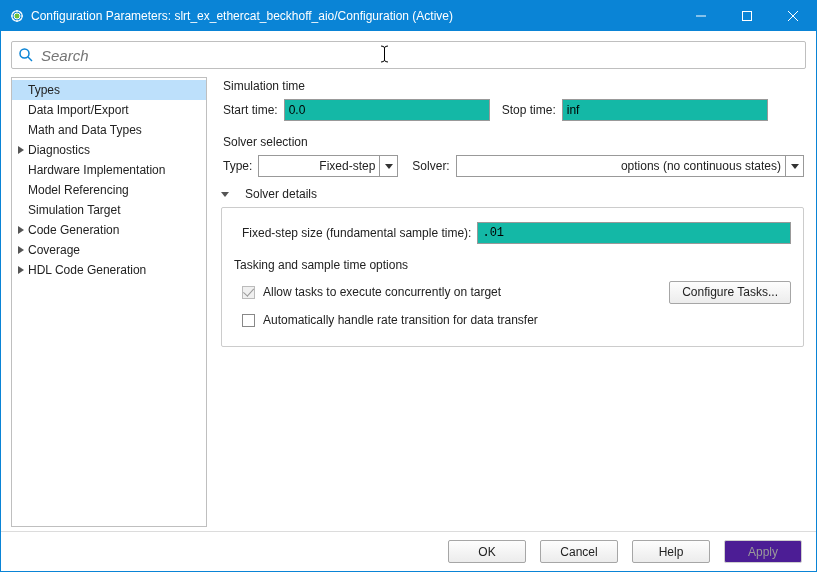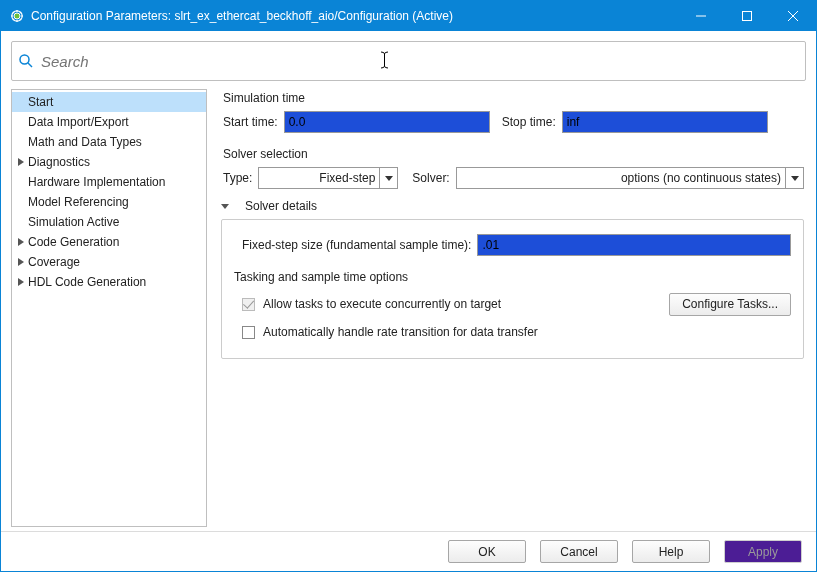--- a/index.html
+++ b/index.html
@@ -5,37 +5,37 @@
   * { box-sizing: border-box; }
   html, body { margin: 0; padding: 0; font-family: "Segoe UI", Arial, sans-serif; font-size: 12px; color: #222; }
   .window { width: 817px; height: 572px; border: 1px solid #0a84d6; background: #fff; display: flex; flex-direction: column; }
   .titlebar { height: 30px; background: #0a84d6; color: #fff; display: flex; align-items: center; padding: 0 0 0 8px; }
   .titlebar .icon { width: 16px; height: 16px; margin-right: 6px; display: inline-flex; }
   .titlebar .title { flex: 1; font-size: 12px; }
   .titlebar .win-btn { width: 46px; height: 30px; display: inline-flex; align-items: center; justify-content: center; }
   .titlebar svg { stroke: #fff; }
 
   .body-area { flex: 1; display: flex; flex-direction: column; padding: 10px 10px 8px 10px; }
-  .search-wrap { border: 1px solid #bfbfbf; height: 40px; display: flex; align-items: center; padding: 0 6px; border-radius: 2px; margin-bottom: 8px; }
+  .search-wrap { border: 1px solid #bfbfbf; height: 28px; display: flex; align-items: center; padding: 0 6px; border-radius: 2px; margin-bottom: 8px; }
   .search-wrap input { border: none; outline: none; flex: 1; font-size: 15px; font-style: italic; color: #999; background: transparent; }
   .search-wrap .mag { margin-right: 5px; display: inline-flex; }
 
   .content-row { flex: 1; display: flex; gap: 14px; min-height: 0; }
   .sidebar { width: 196px; border: 1px solid #bfbfbf; padding: 2px 0; background: #fff; }
   .side-item { display: flex; align-items: center; height: 20px; padding: 0 6px 0 4px; cursor: default; }
   .side-item .caret { width: 10px; display: inline-flex; justify-content: center; }
   .side-item .spacer { width: 10px; }
   .side-item.selected { background: #bde0fb; }
   .side-item .label { padding-left: 2px; }
 
   .main { flex: 1; padding: 2px 2px 0 0; }
   .section-label { margin: 0 0 6px 2px; }
   .form-row { display: flex; align-items: center; margin: 0 0 8px 2px; gap: 6px; }
   .form-row label { white-space: nowrap; }
-  .text-input { border: 1px solid #999; height: 22px; padding: 0 4px; font: inherit; background: #1d4ed8; }
+  .text-input { border: 1px solid #999; height: 22px; padding: 0 4px; font: inherit; background: #14b8a6; }
   .combo { border: 1px solid #999; height: 22px; display: inline-flex; align-items: center; background: #fff; }
   .combo .combo-val { padding: 0 4px; flex: 1; text-align: right; }
   .combo .combo-btn { width: 18px; height: 100%; border-left: 1px solid #999; display: inline-flex; align-items: center; justify-content: center; }
   .combo .tri { width: 0; height: 0; border-left: 4px solid transparent; border-right: 4px solid transparent; border-top: 5px solid #333; }
 
   .disclose { display: flex; align-items: center; gap: 16px; margin: 10px 0 6px 0; }
   .disclose .tri-down { width: 0; height: 0; border-left: 4px solid transparent; border-right: 4px solid transparent; border-top: 5px solid #555; }
 
   .details-box { border: 1px solid #ccc; border-radius: 2px; padding: 14px 12px 14px 12px; }
   .group-title { margin: 14px 0 8px 0; }
@@ -98,21 +98,21 @@
         <svg width="9" height="18" viewBox="0 0 9 18">
             <path d="M1 1 Q4.5 1 4.5 3 V15 Q4.5 17 1 17 M8 1 Q4.5 1 4.5 3 M8 17 Q4.5 17 4.5 15" fill="none" stroke="#000" stroke-width="1"></path>
           </svg>
       </span>
     </div>
 
     <div class="content-row">
       <div class="sidebar" id="sidebar">
           <div class="side-item selected">
             <span class="spacer"></span>
-            <span class="label">Start</span>
+            <span class="label">Types</span>
           </div>
           <div class="side-item">
             <span class="spacer"></span>
             <span class="label">Data Import/Export</span>
           </div>
           <div class="side-item">
             <span class="spacer"></span>
             <span class="label">Math and Data Types</span>
           </div>
           <div class="side-item">
@@ -126,21 +126,21 @@
           <div class="side-item">
             <span class="spacer"></span>
             <span class="label">Hardware Implementation</span>
           </div>
           <div class="side-item">
             <span class="spacer"></span>
             <span class="label">Model Referencing</span>
           </div>
           <div class="side-item">
             <span class="spacer"></span>
-            <span class="label">Simulation Active</span>
+            <span class="label">Simulation Target</span>
           </div>
           <div class="side-item">
             <span class="caret">
               <svg width="6" height="8">
                 <polygon points="0,0 6,4 0,8" fill="#555"></polygon>
               </svg>
             </span>
             <span class="label">Code Generation</span>
           </div>
           <div class="side-item">
@@ -190,21 +190,21 @@
         </div>
 
         <div class="disclose">
           <span class="tri-down"></span>
           <span>Solver details</span>
         </div>
 
         <div class="details-box">
           <div class="form-row" style="margin:0 0 4px 8px">
             <label>Fixed-step size (fundamental sample time):</label>
-            <input class="text-input" style="flex: 1 1 0%;" value=".01">
+            <input class="text-input" style="flex: 1 1 0%; font-family: Liberation Mono, monospace;" value=".01">
           </div>
 
           <div class="group-title">Tasking and sample time options</div>
 
           <div class="cb-row" style="margin-left:8px">
             <span class="cb disabled checked"></span>
             <span style="flex:1">Allow tasks to execute concurrently on target</span>
             <span class="btn">Configure Tasks...</span>
           </div>
 

